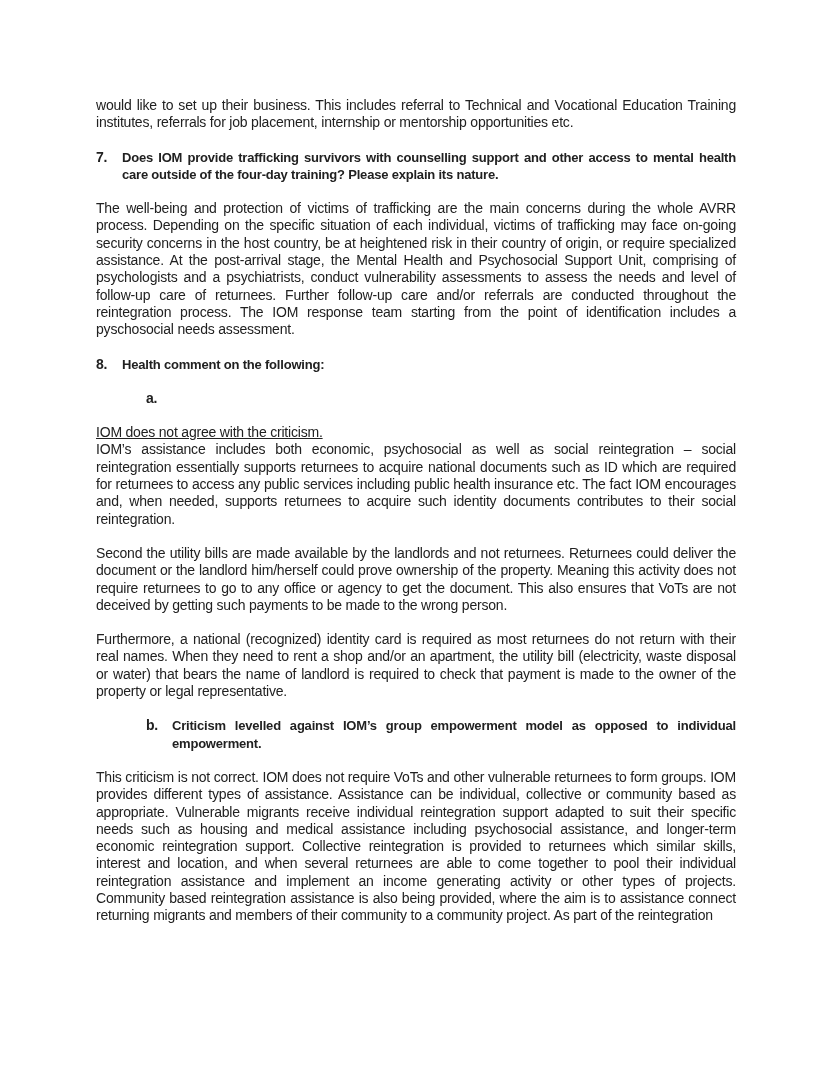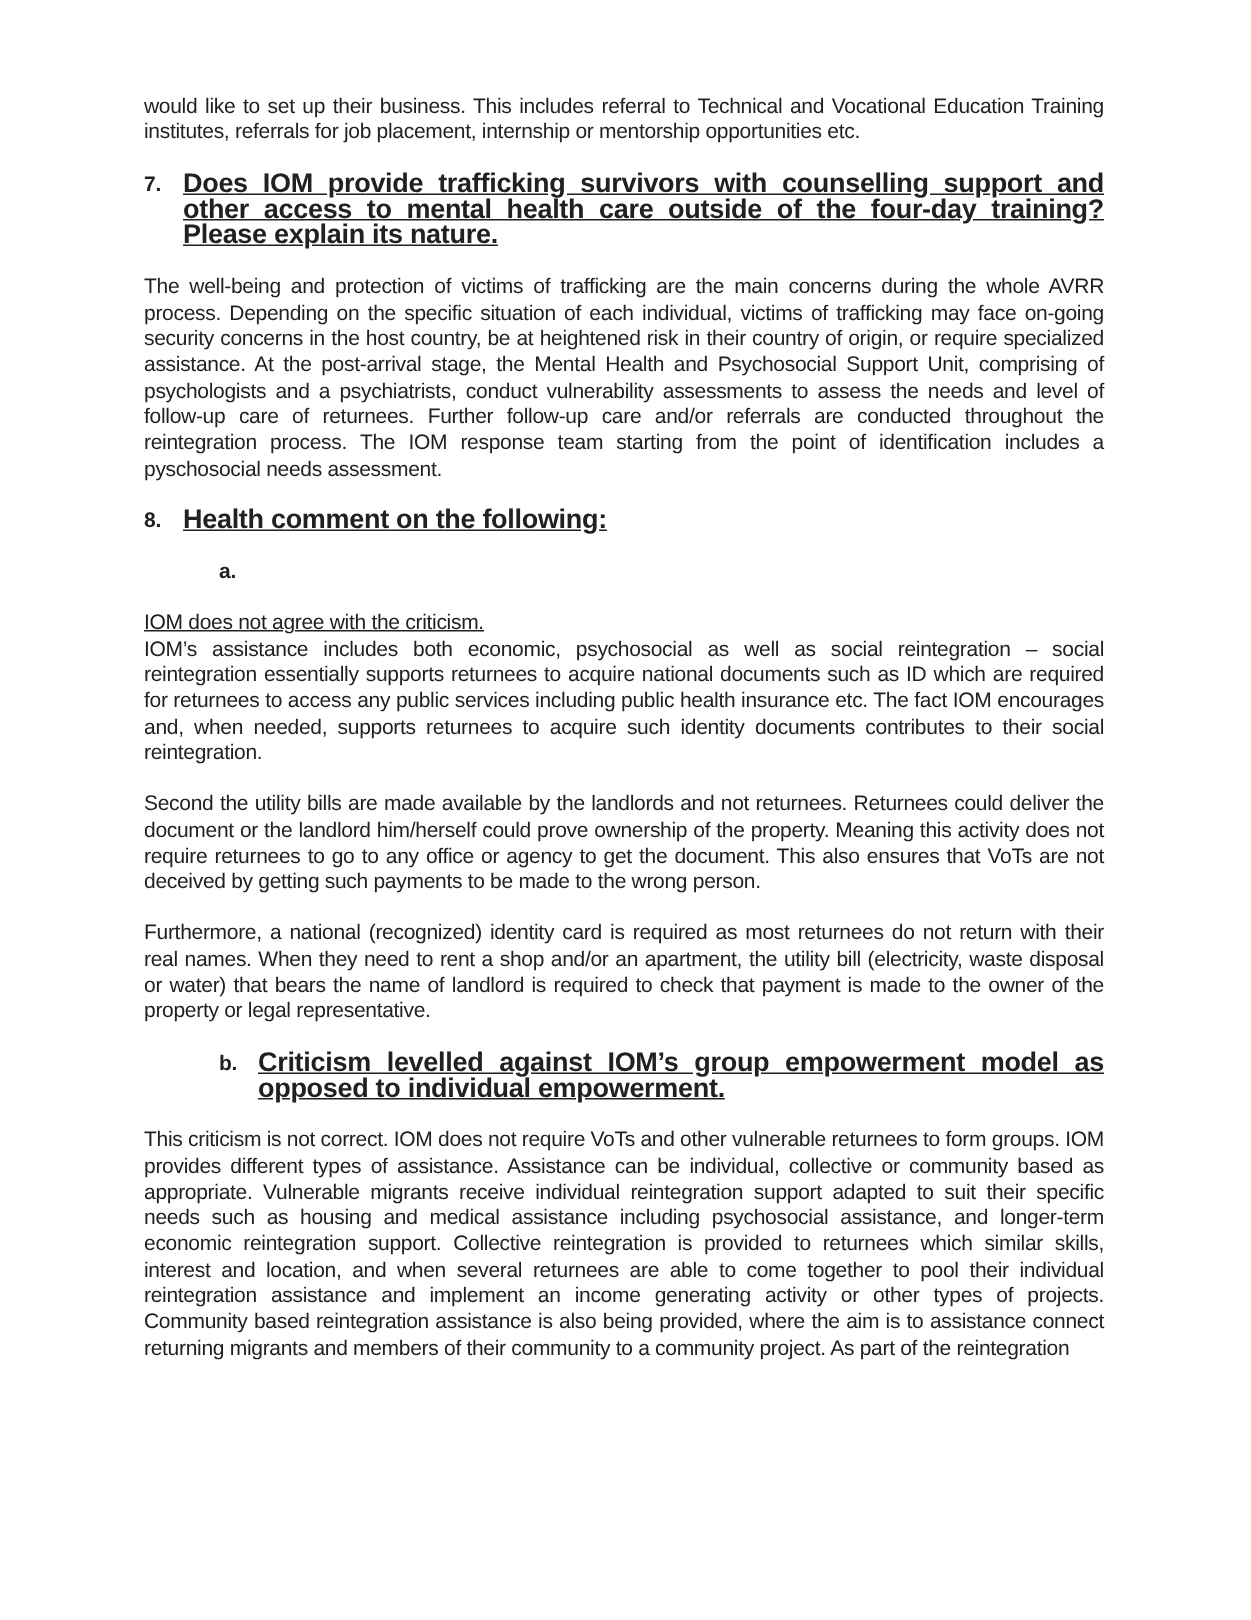--- a/index.html
+++ b/index.html
@@ -8,21 +8,21 @@
     height: 1080px;
     background: #ffffff;
     font-family: "Liberation Sans", sans-serif;
     color: #212121;
     overflow: hidden;
   }
   .page {
     box-sizing: border-box;
     width: 834px;
     height: 1080px;
-    padding: 62px 98px 0 96px;
+    padding: 97px 98px 0 96px;
   }
   .para {
     margin: 0 0 17px 0;
     font-size: 14px;
     line-height: 17.3px;
     letter-spacing: -0.2px;
     text-align: justify;
   }
   .para.tight { margin-bottom: 0; text-decoration: underline; }
   .hang {
@@ -31,25 +31,24 @@
   }
   .hang .marker {
     flex: 0 0 26px;
     font-size: 14px;
     line-height: 17.3px;
     letter-spacing: -0.2px;
   }
   .hang .htext {
     flex: 1;
     margin: 0;
-    font-size: 18px;
+    font-size: 13px;
     line-height: 17.3px;
     letter-spacing: -0.2px;
     text-align: justify;
-    text-decoration: underline;
   }
   .bold { font-weight: bold; }
   .indent { padding-left: 50px; }
 </style>
 </head>
 <body>
 
 <div class="page">
 
   <p class="para">would like to set up their business. This includes referral to Technical and Vocational Education Training institutes, referrals for job placement, internship or mentorship opportunities etc.</p>

